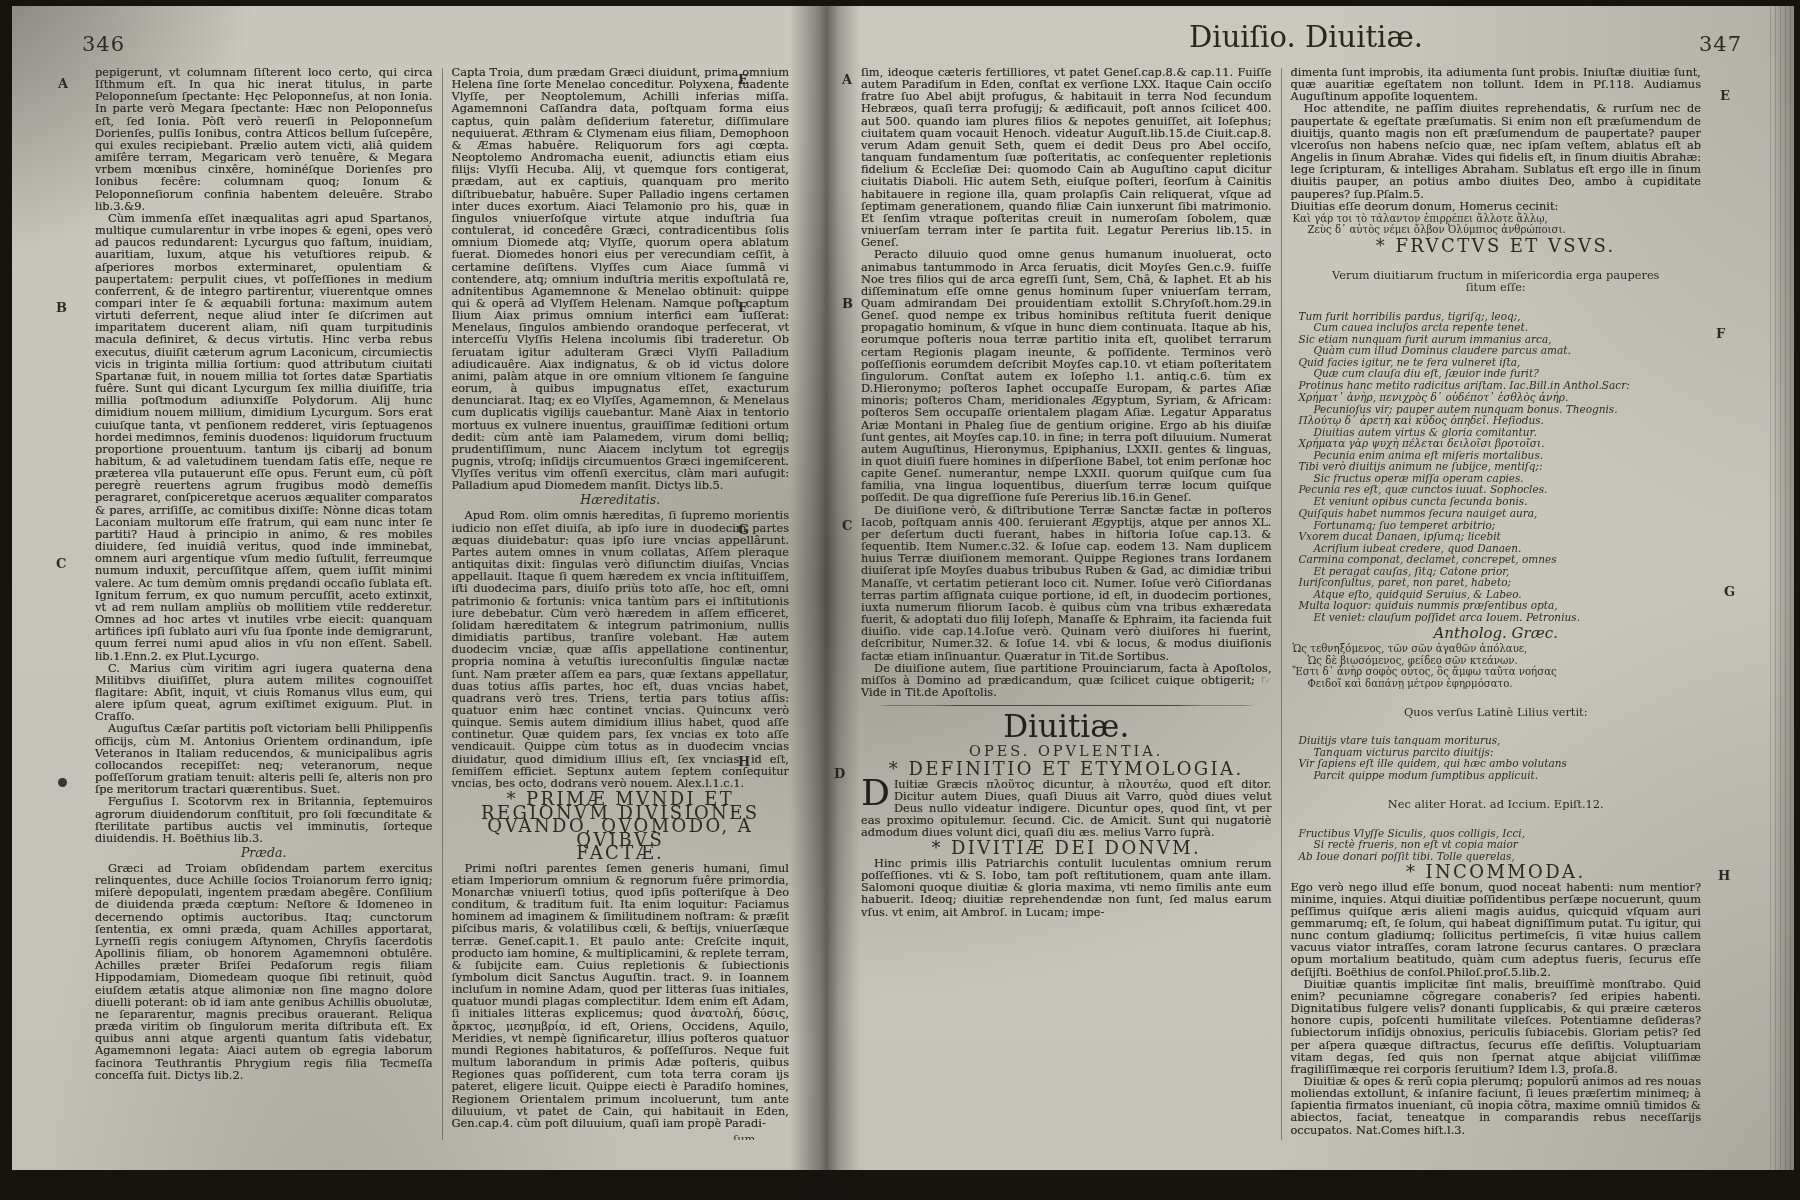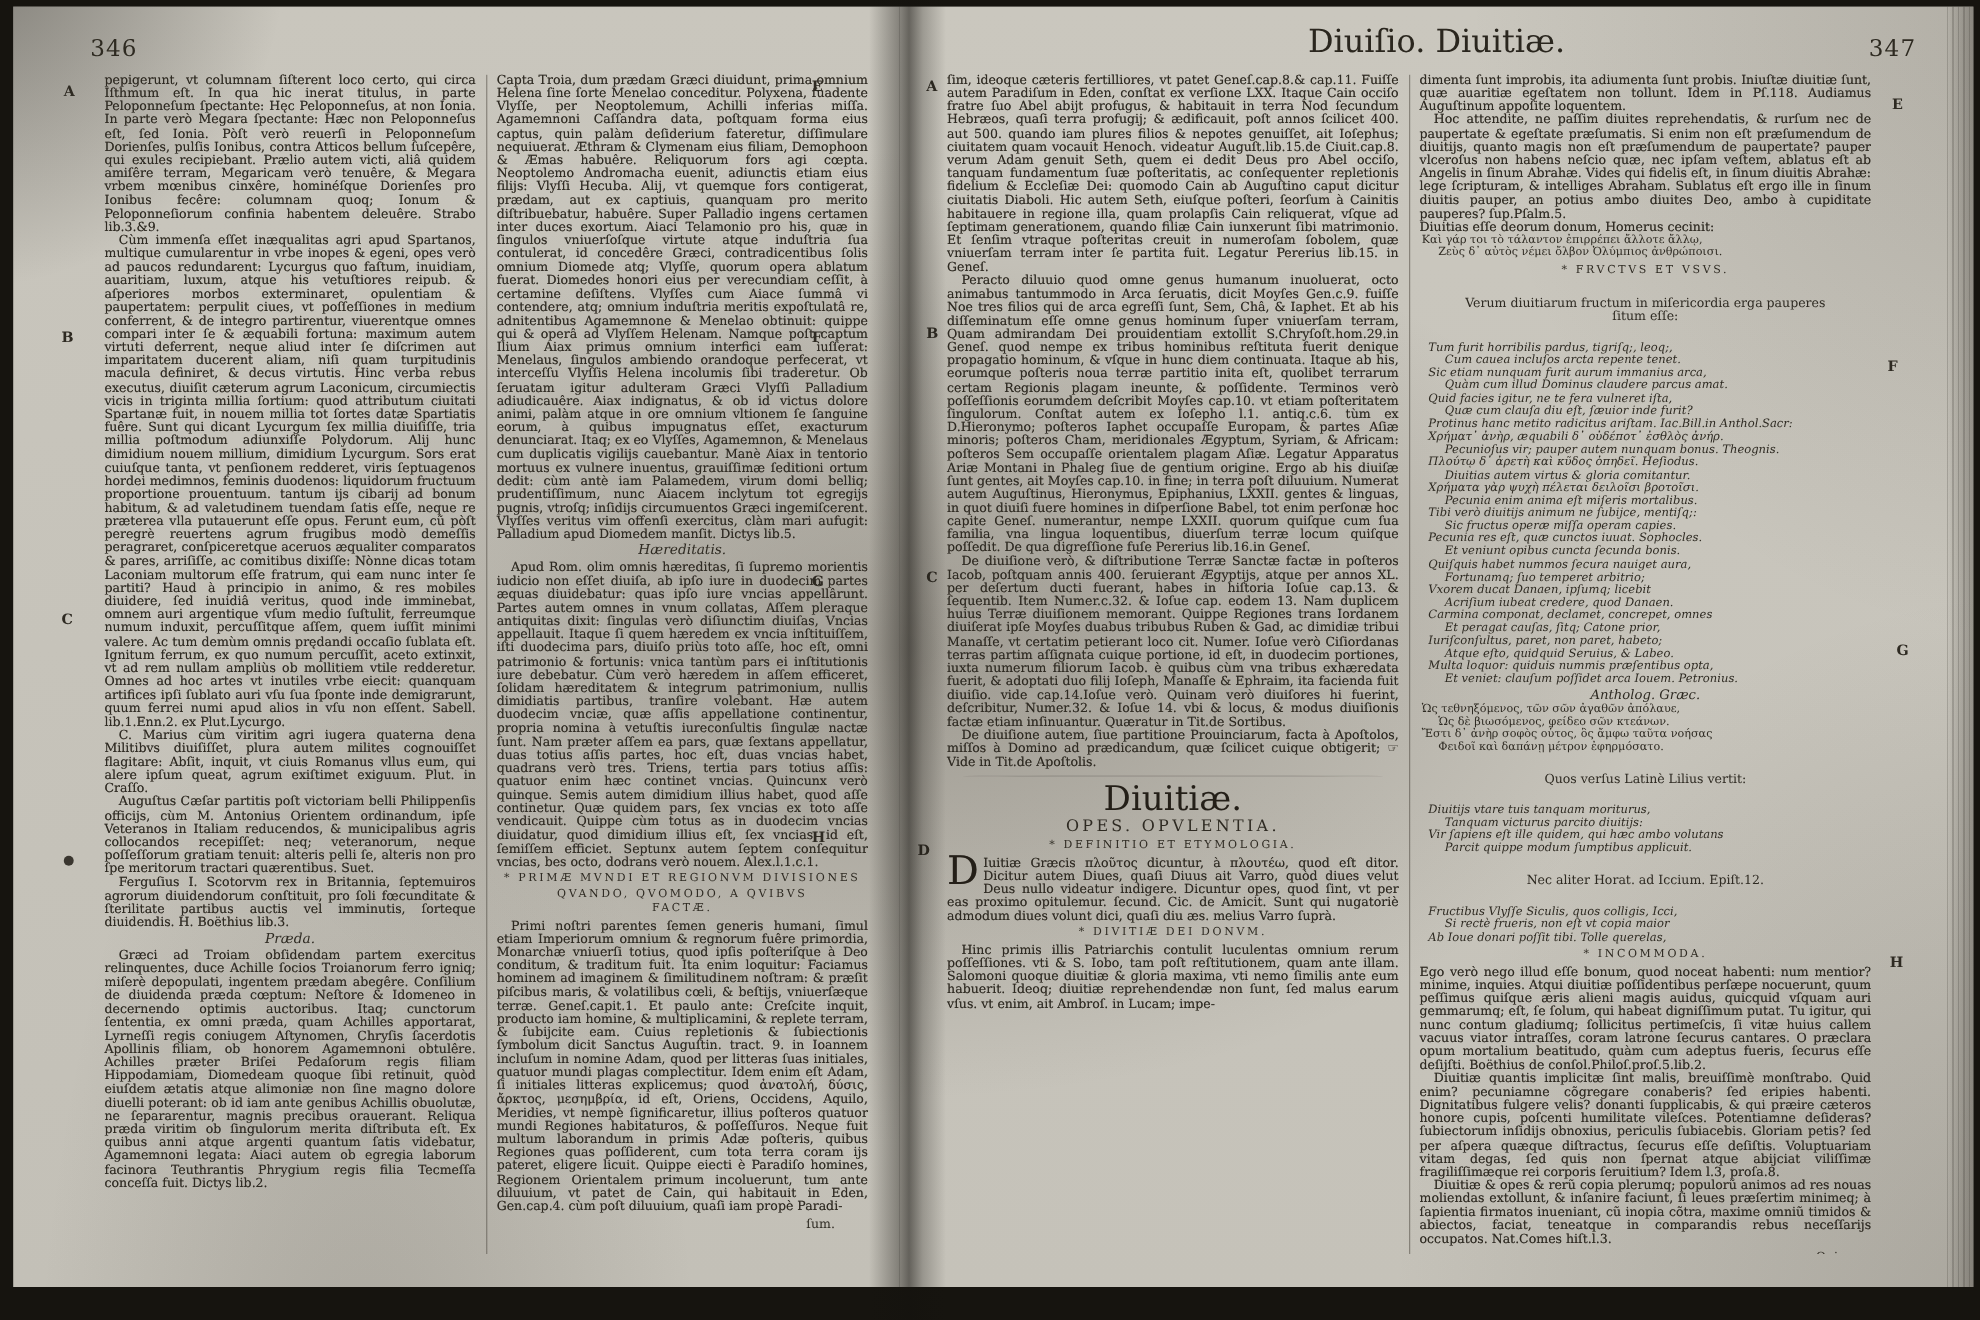--- a/index.html
+++ b/index.html
@@ -42,26 +42,26 @@
   .cols{position:absolute;top:60px;bottom:30px;display:flex;}
   .page-left .cols{left:76px;right:22px;}
   .page-right .cols{left:36px;right:86px;}
   .col{flex:1 1 0;overflow:hidden;padding:0 7px;color:#2e2a22;}
   .coldiv{width:1px;background:rgba(70,64,55,.55);margin:2px 2px 0 2px;}
   p.para,p.para-cont{margin:0;font-size:11.4px;line-height:12.15px;text-align:justify;
     text-shadow:0 0 .5px rgba(45,40,32,.55);}
   .para{text-indent:13px;}
   .para-cont{text-indent:0;}
   .head-italic{text-align:center;font-style:italic;font-size:12.5px;line-height:14px;margin:2px 0;}
-  .head-caps{text-align:center;font-size:10px;line-height:13.5px;letter-spacing:2.4px;margin:3px 0 2px;white-space:pre-line;}
+  .head-caps{text-align:center;font-size:18px;line-height:13.5px;letter-spacing:2.4px;margin:3px 0 2px;white-space:pre-line;}
   .title-large{text-align:center;font-size:31px;line-height:32px;margin:4px 0 0;color:#241f18;}
   .title-sub{text-align:center;font-size:14.5px;letter-spacing:3px;margin:1px 0 3px;}
   .rule{border-top:1.2px solid rgba(50,45,38,.85);margin:7px 14px 3px;border-radius:50%;}
   .center-roman{text-align:center;font-size:11.4px;line-height:12.3px;margin:17px 0;white-space:pre-line;}
-  .center-italic{text-align:center;font-style:italic;font-size:12px;margin:1px 0;}
+  .center-italic{text-align:center;font-style:italic;font-size:15px;margin:1px 0;}
   .verse{font-style:italic;font-size:10.5px;line-height:11.5px;margin:1px 0 1px 8px;}
   .greek{font-size:10.2px;line-height:11.4px;margin:1px 0 1px 2px;}
   .vline.ind{margin-left:15px;}
   .catchword{text-align:right;font-size:11.4px;margin:3px 30px 0 0;}
   .dcap{float:left;font-size:36px;line-height:27px;padding:1px 4px 0 0;color:#241f18;}
   .mletter{position:absolute;font-size:13px;font-weight:bold;color:#2e2a22;}
   .blot{position:absolute;width:9px;height:9px;border-radius:50%;background:#211d16;opacity:.85;}
   
   .pl-o0{left:46px;top:70px;} .pl-o1{left:44px;top:294px;} .pl-o2{left:44px;top:550px;}
   .pl-i0{left:726px;top:66px;} .pl-i1{left:726px;top:294px;} .pl-i2{left:726px;top:516px;} .pl-i3{left:726px;top:748px;}
@@ -139,21 +139,21 @@
           <div class="verse">
             <div class="vline">Tum furit horribilis pardus, tigriſq;, leoq;,</div>
             <div class="vline ind">Cum cauea incluſos arcta repente tenet.</div>
             <div class="vline">Sic etiam nunquam furit aurum immanius arca,</div>
             <div class="vline ind">Quàm cum illud Dominus claudere parcus amat.</div>
             <div class="vline">Quid facies igitur, ne te fera vulneret iſta,</div>
             <div class="vline ind">Quæ cum clauſa diu eſt, ſæuior inde furit?</div>
             <div class="vline">Protinus hanc metito radicitus ariſtam. Iac.Bill.in Anthol.Sacr:</div>
           </div>
           <div class="verse">
-            <div class="vline">Χρήματ᾽ ἀνὴρ, æquabili δ᾽ οὐδέποτ᾽ ἐσθλὸς ἀνήρ.</div>
+            <div class="vline">Χρήματ᾽ ἀνὴρ, πενιχρὸς δ᾽ οὐδέποτ᾽ ἐσθλὸς ἀνήρ.</div>
             <div class="vline ind">Pecunioſus vir; pauper autem nunquam bonus. Theognis.</div>
             <div class="vline">Πλούτῳ δ᾽ ἀρετὴ καὶ κῦδος ὀπηδεῖ. Heſiodus.</div>
             <div class="vline ind">Diuitias autem virtus &amp; gloria comitantur.</div>
             <div class="vline">Χρήματα γὰρ ψυχὴ πέλεται δειλοῖσι βροτοῖσι.</div>
             <div class="vline ind">Pecunia enim anima eſt miſeris mortalibus.</div>
             <div class="vline">Tibi verò diuitijs animum ne ſubijce, mentiſq;:</div>
             <div class="vline ind">Sic fructus operæ miſſa operam capies.</div>
             <div class="vline">Pecunia res eſt, quæ cunctos iuuat. Sophocles.</div>
             <div class="vline ind">Et veniunt opibus cuncta ſecunda bonis.</div>
           </div>

